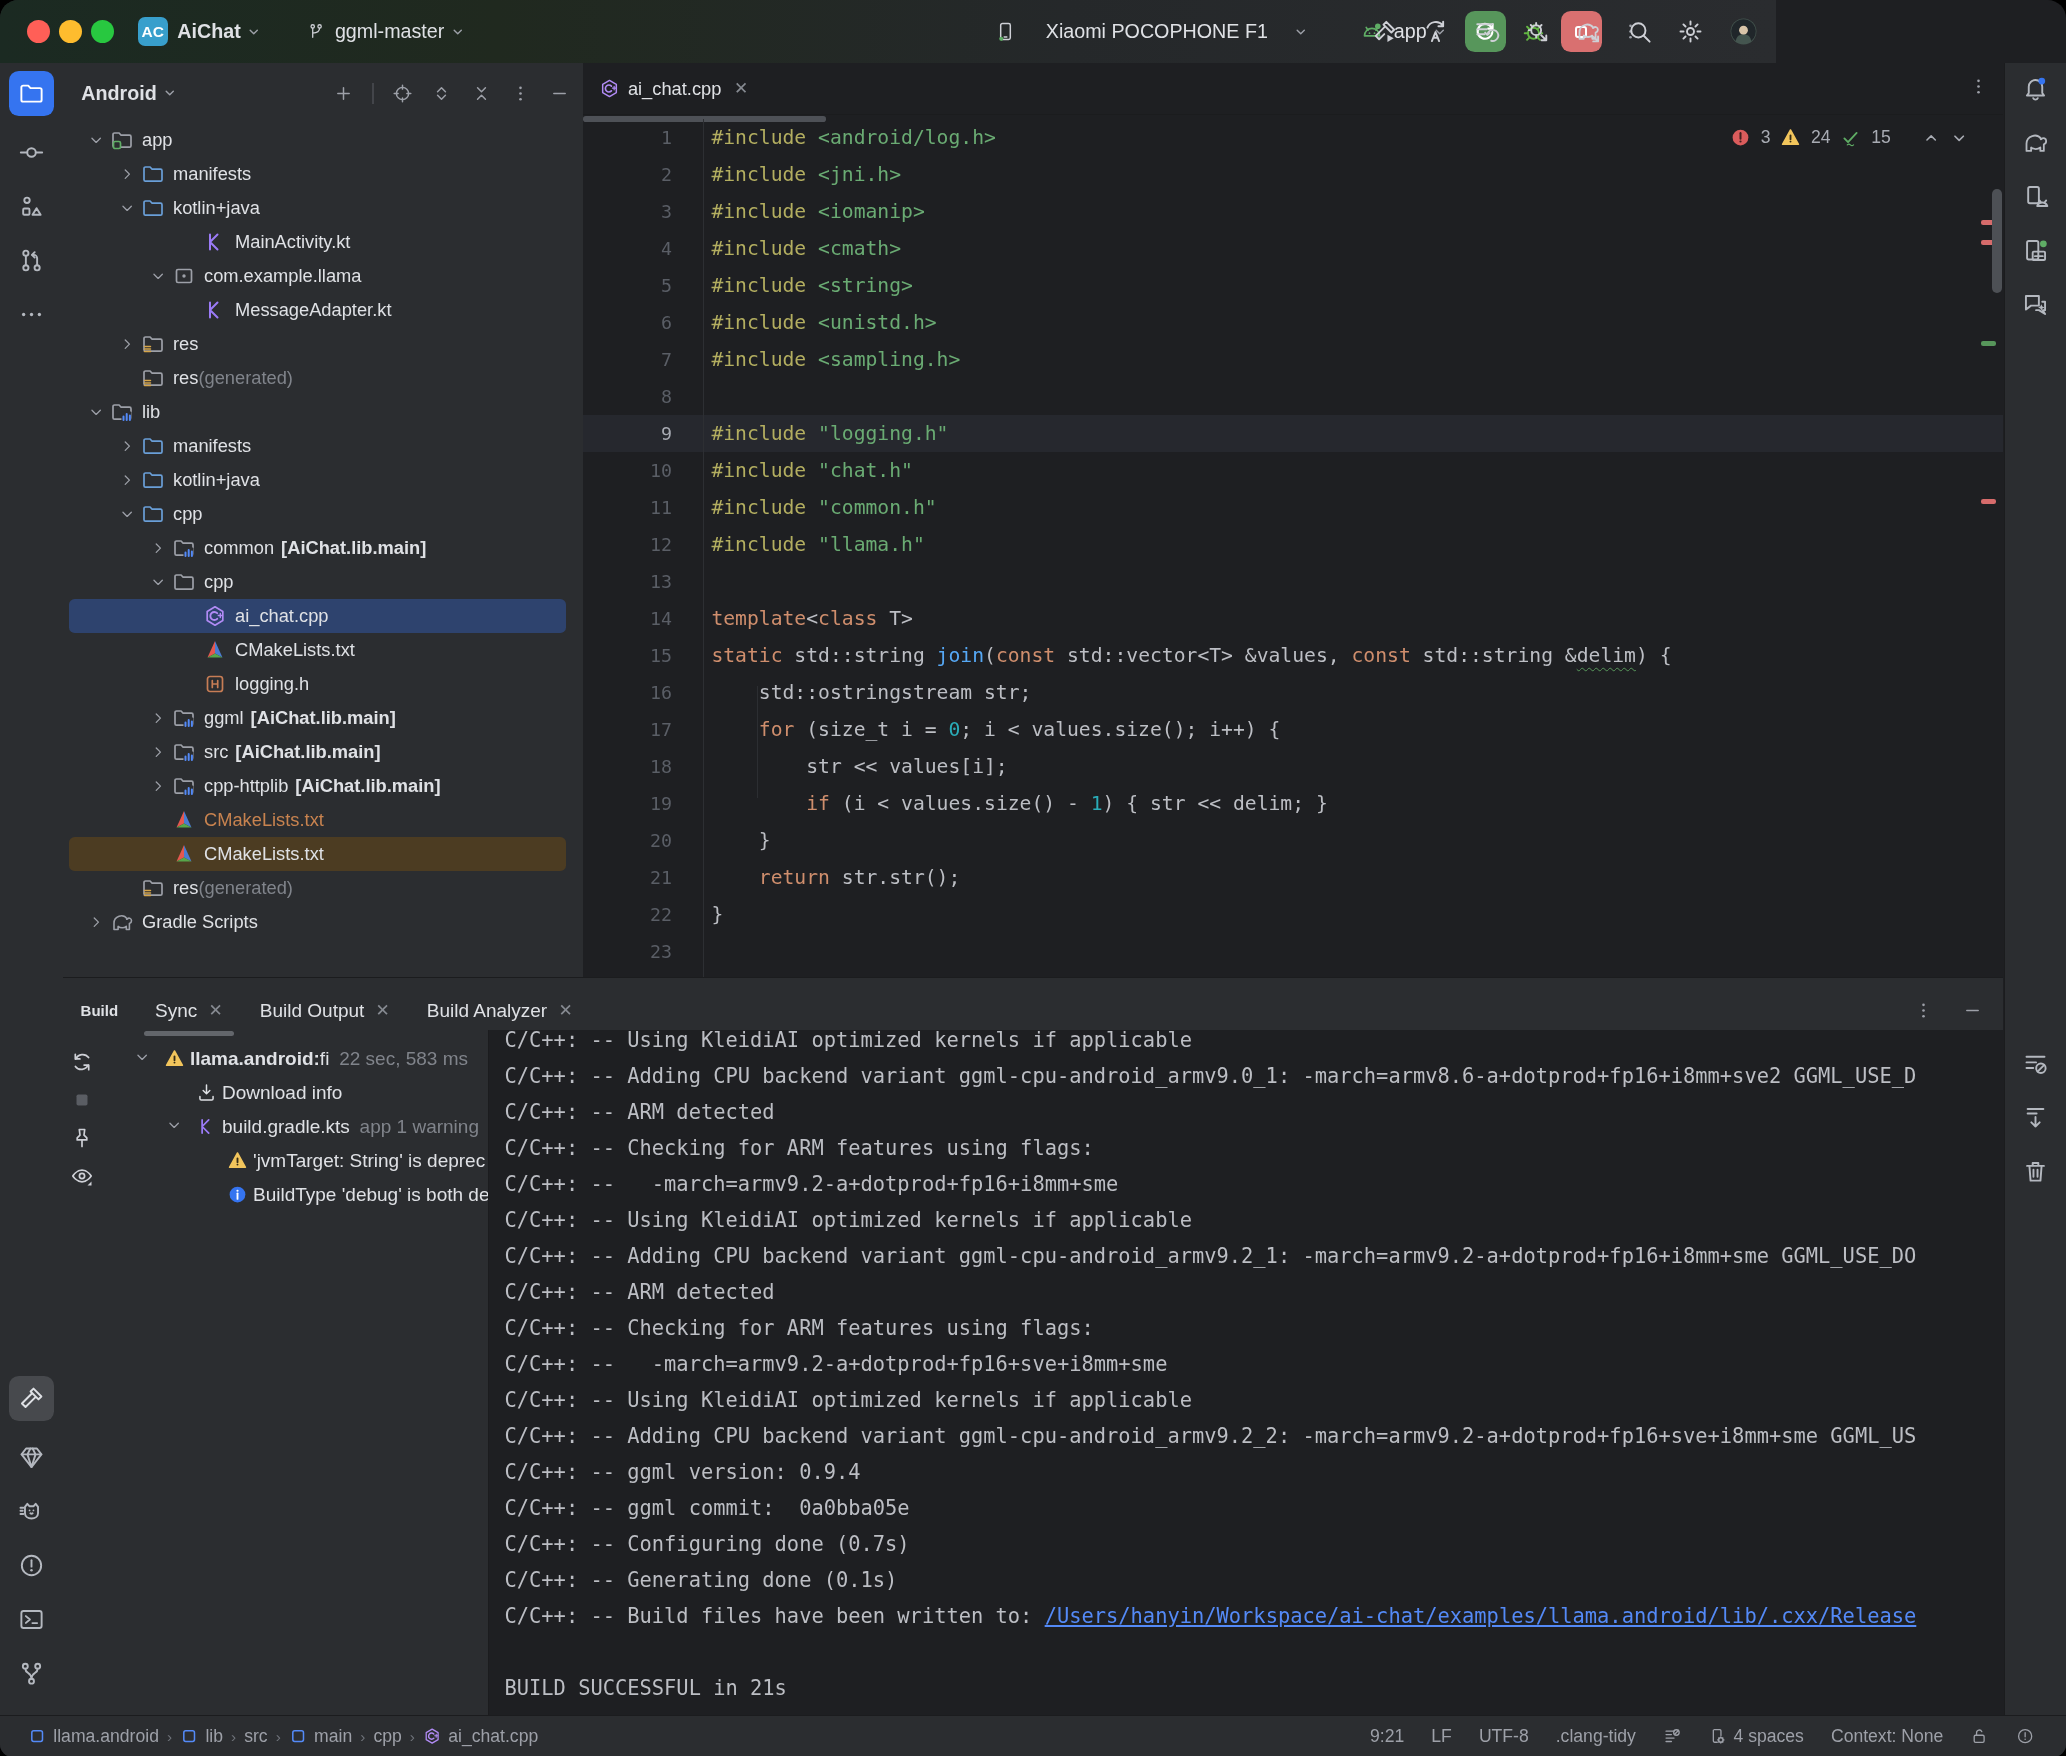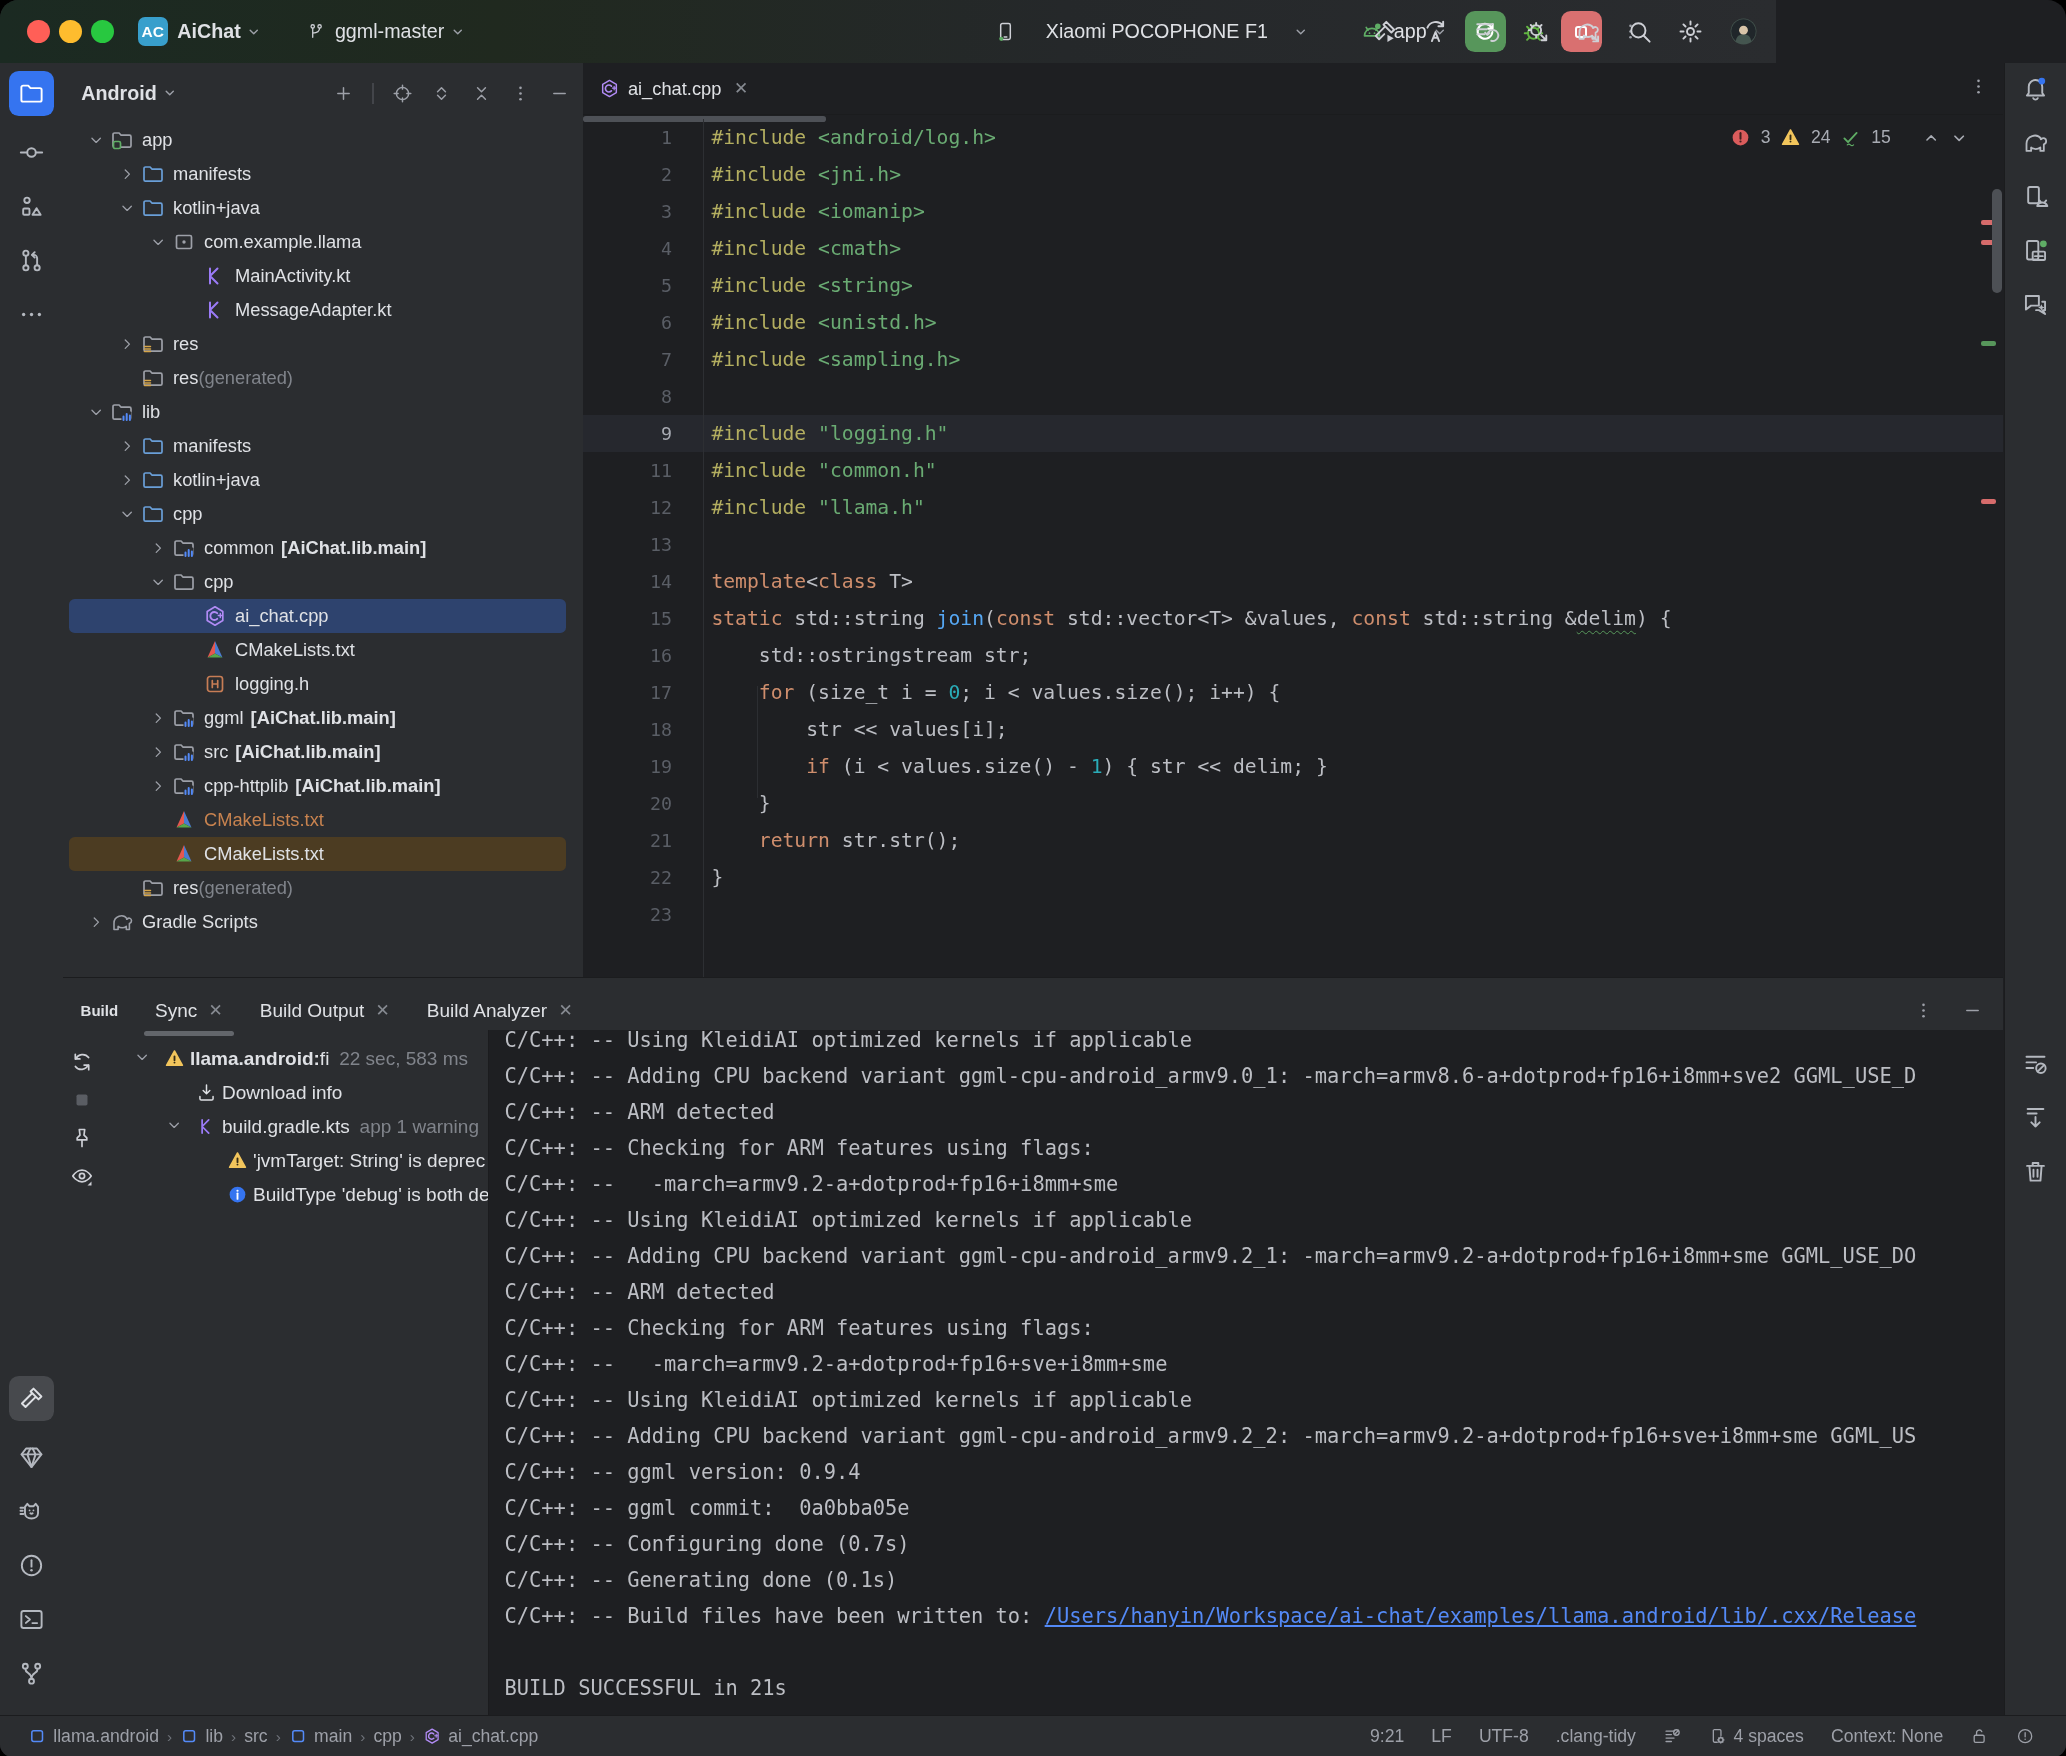--- a/index.html
+++ b/index.html
@@ -481,44 +481,44 @@
           </span>
           <span class="ic s34 ticon">
             <svg viewBox="0 0 24 24" fill="none" stroke="currentColor" stroke-width="1.7" stroke-linecap="round" stroke-linejoin="round">
               <g stroke="#6a9fd8">
                 <path d="M3 6.5A1.5 1.5 0 0 1 4.5 5h4.6l2 2.2h8.4A1.5 1.5 0 0 1 21 8.7v9a1.5 1.5 0 0 1-1.5 1.5h-15A1.5 1.5 0 0 1 3 17.7z"></path>
               </g>
             </svg>
           </span>
           <span>kotlin+java</span>
         </div>
+        <div class="trow" style="padding-left: 107px;">
+          <span class="chevslot"></span>
+          <span class="ic s34 ticon">
+            <svg viewBox="0 0 24 24" fill="none" stroke="currentColor" stroke-width="1.7" stroke-linecap="round" stroke-linejoin="round">
+              <g stroke="#9b7bf7" stroke-width="2">
+                <path d="M7 4.5v15M7 12l7.5-7.5M7 12l7.5 7.5"></path>
+              </g>
+            </svg>
+          </span>
+          <span>MainActivity.kt</span>
+        </div>
         <div class="trow" style="padding-left: 76px;">
           <span class="chevslot">
             <svg viewBox="0 0 24 24" fill="none" stroke="currentColor" stroke-width="1.7" stroke-linecap="round" stroke-linejoin="round" style="width: 18.3px; height: 18.3px;">
               <path d="M6.5 9.5L12 15l5.5-5.5"></path>
             </svg>
           </span>
           <span class="ic s34 ticon">
             <svg viewBox="0 0 24 24" fill="none" stroke="currentColor" stroke-width="1.7" stroke-linecap="round" stroke-linejoin="round">
               <rect x="4.5" y="5.5" width="15" height="13" rx="1.5" stroke="#9da0a8"></rect>
               <circle cx="12" cy="12" r="1.7" fill="#9da0a8" stroke="none"></circle>
             </svg>
           </span>
           <span>com.example.llama</span>
-        </div>
-        <div class="trow" style="padding-left: 107px;">
-          <span class="chevslot"></span>
-          <span class="ic s34 ticon">
-            <svg viewBox="0 0 24 24" fill="none" stroke="currentColor" stroke-width="1.7" stroke-linecap="round" stroke-linejoin="round">
-              <g stroke="#9b7bf7" stroke-width="2">
-                <path d="M7 4.5v15M7 12l7.5-7.5M7 12l7.5 7.5"></path>
-              </g>
-            </svg>
-          </span>
-          <span>MainActivity.kt</span>
         </div>
         <div class="trow" style="padding-left: 107px;">
           <span class="chevslot"></span>
           <span class="ic s34 ticon">
             <svg viewBox="0 0 24 24" fill="none" stroke="currentColor" stroke-width="1.7" stroke-linecap="round" stroke-linejoin="round">
               <g stroke="#9b7bf7" stroke-width="2">
                 <path d="M7 4.5v15M7 12l7.5-7.5M7 12l7.5 7.5"></path>
               </g>
             </svg>
           </span>
@@ -862,20 +862,24 @@
             <span class="lnum">7</span>
             <span class="ltext"><span class="tok-dir">#include </span><span class="tok-str">&lt;sampling.h&gt;</span></span>
           </div>
           <div class="crow">
             <span class="lnum">8</span>
             <span class="ltext"></span>
           </div>
           <div class="crow current">
             <span class="lnum">9</span>
             <span class="ltext"><span class="tok-dir">#include </span><span class="tok-str">"logging.h"</span></span>
+          </div>
+          <div class="crow">
+            <span class="lnum">10</span>
+            <span class="ltext"><span class="tok-dir">#include </span><span class="tok-str">"chat.h"</span></span>
           </div>
           <div class="crow">
             <span class="lnum">11</span>
             <span class="ltext"><span class="tok-dir">#include </span><span class="tok-str">"common.h"</span></span>
           </div>
           <div class="crow">
             <span class="lnum">12</span>
             <span class="ltext"><span class="tok-dir">#include </span><span class="tok-str">"llama.h"</span></span>
           </div>
           <div class="crow">

